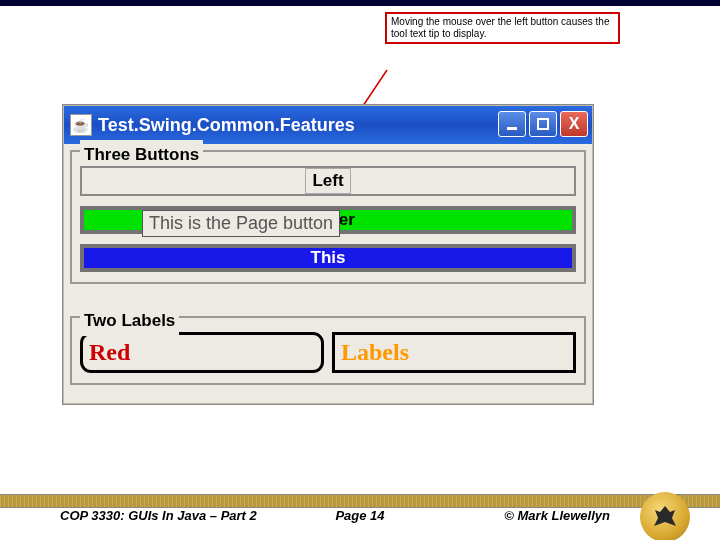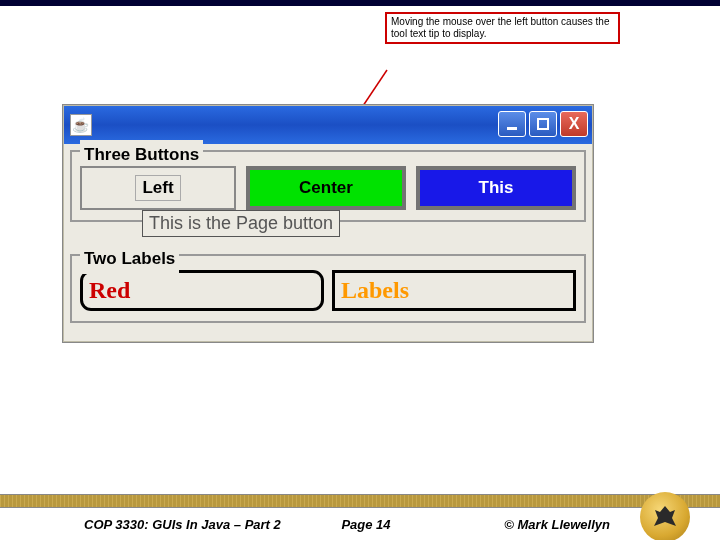--- a/index.html
+++ b/index.html
@@ -112,20 +112,21 @@
     background: #eceae2;
     padding: 5px 4px;
     font-size: 17px;
     font-weight: bold;
     font-family: Arial, sans-serif;
   }
   .buttons-row {
     display: flex;
     gap: 10px;
     justify-content: flex-end;
+    flex-direction: column;
   }
   .swing-btn {
     flex: 1;
     height: 44px;
     display: flex;
     align-items: center;
     justify-content: center;
     font-size: 17px;
     font-weight: bold;
     font-family: Arial, sans-serif;
@@ -186,30 +187,29 @@
       to right,
       #c9a94f 0, #c9a94f 1px,
       #b8983e 1px, #b8983e 4px
     );
     border-top: 1px solid #888;
     border-bottom: 1px solid #888;
   }
   .footer {
     position: absolute;
     bottom: 0;
-    left: 12px; right: 0;
+    left: 0; right: 0;
     height: 32px;
     background: #fff;
     display: flex;
-    align-items: center;
     font-size: 13px;
     font-weight: bold;
     font-style: italic;
     font-family: Arial, sans-serif;
-    padding: 0 12px;
+    padding: 0 0;
   }
   .footer-left { flex: 0 0 auto; margin-left: 60px; }
   .footer-center { position: absolute; left: 50%; transform: translateX(-50%); }
   .footer-right { position: absolute; right: 110px; }
   .footer-logo {
     position: absolute;
     right: 30px;
     bottom: -2px;
     width: 50px;
     height: 50px;
@@ -231,20 +231,21 @@
   <line x1="387" y1="70" x2="300" y2="200" stroke="#cc0000" stroke-width="1.5"></line>
 </svg>
 
 <div class="callout-box">
   <span>Moving the mouse over the left button causes the tool text tip to display.</span>
 </div>
 
 <div class="window">
   <div class="titlebar">
     <div class="java-icon">☕</div>
+    <div class="title-text">Test.Swing.Common.Features</div>
     <div class="win-controls">
       <div class="win-btn">
         <svg width="14" height="14">
             <rect x="2" y="10" width="10" height="3" fill="#fff"></rect>
           </svg>
       </div>
       <div class="win-btn">
         <svg width="14" height="14">
             <rect x="2" y="2" width="10" height="10" fill="none" stroke="#fff" stroke-width="2"></rect>
           </svg>

